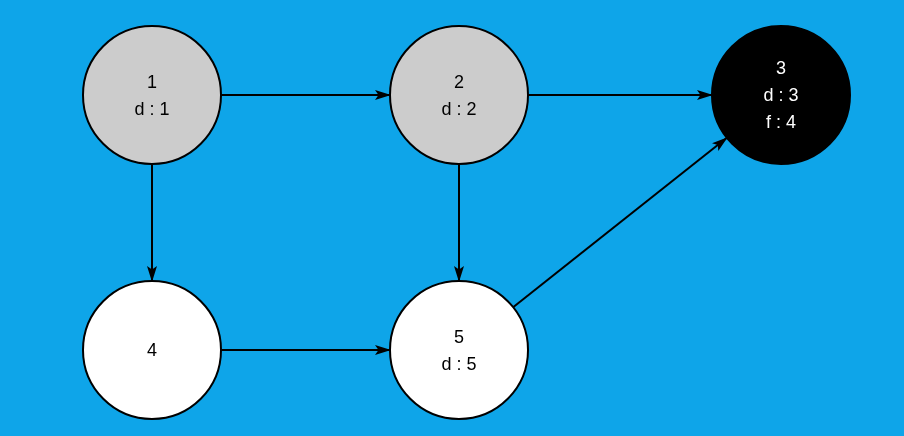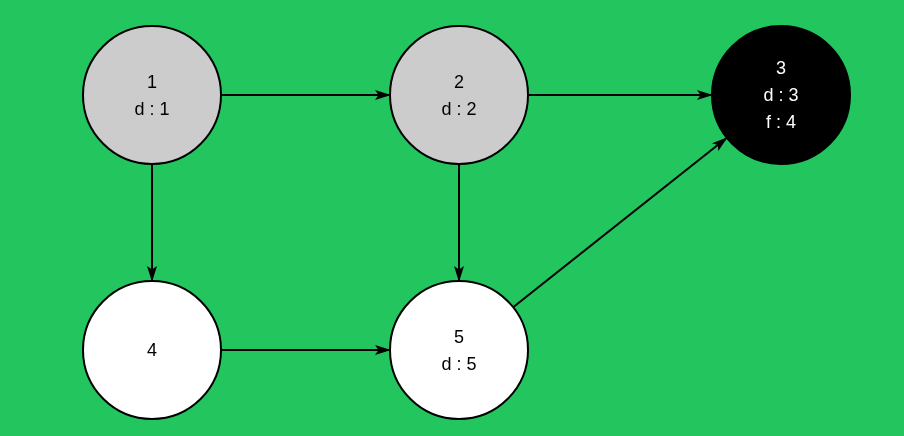--- a/index.html
+++ b/index.html
@@ -4,21 +4,21 @@
 <style>
   html, body {
     margin: 0;
     padding: 0;
     background: #ffffff;
   }
   .canvas {
     position: relative;
     width: 904px;
     height: 436px;
-    background: #22c55e;
+    background: #0ea5e9;
     overflow: hidden;
   }
   svg {
     display: block;
   }
   .edge-line {
     stroke: #000000;
     stroke-width: 2;
     fill: none;
   }

